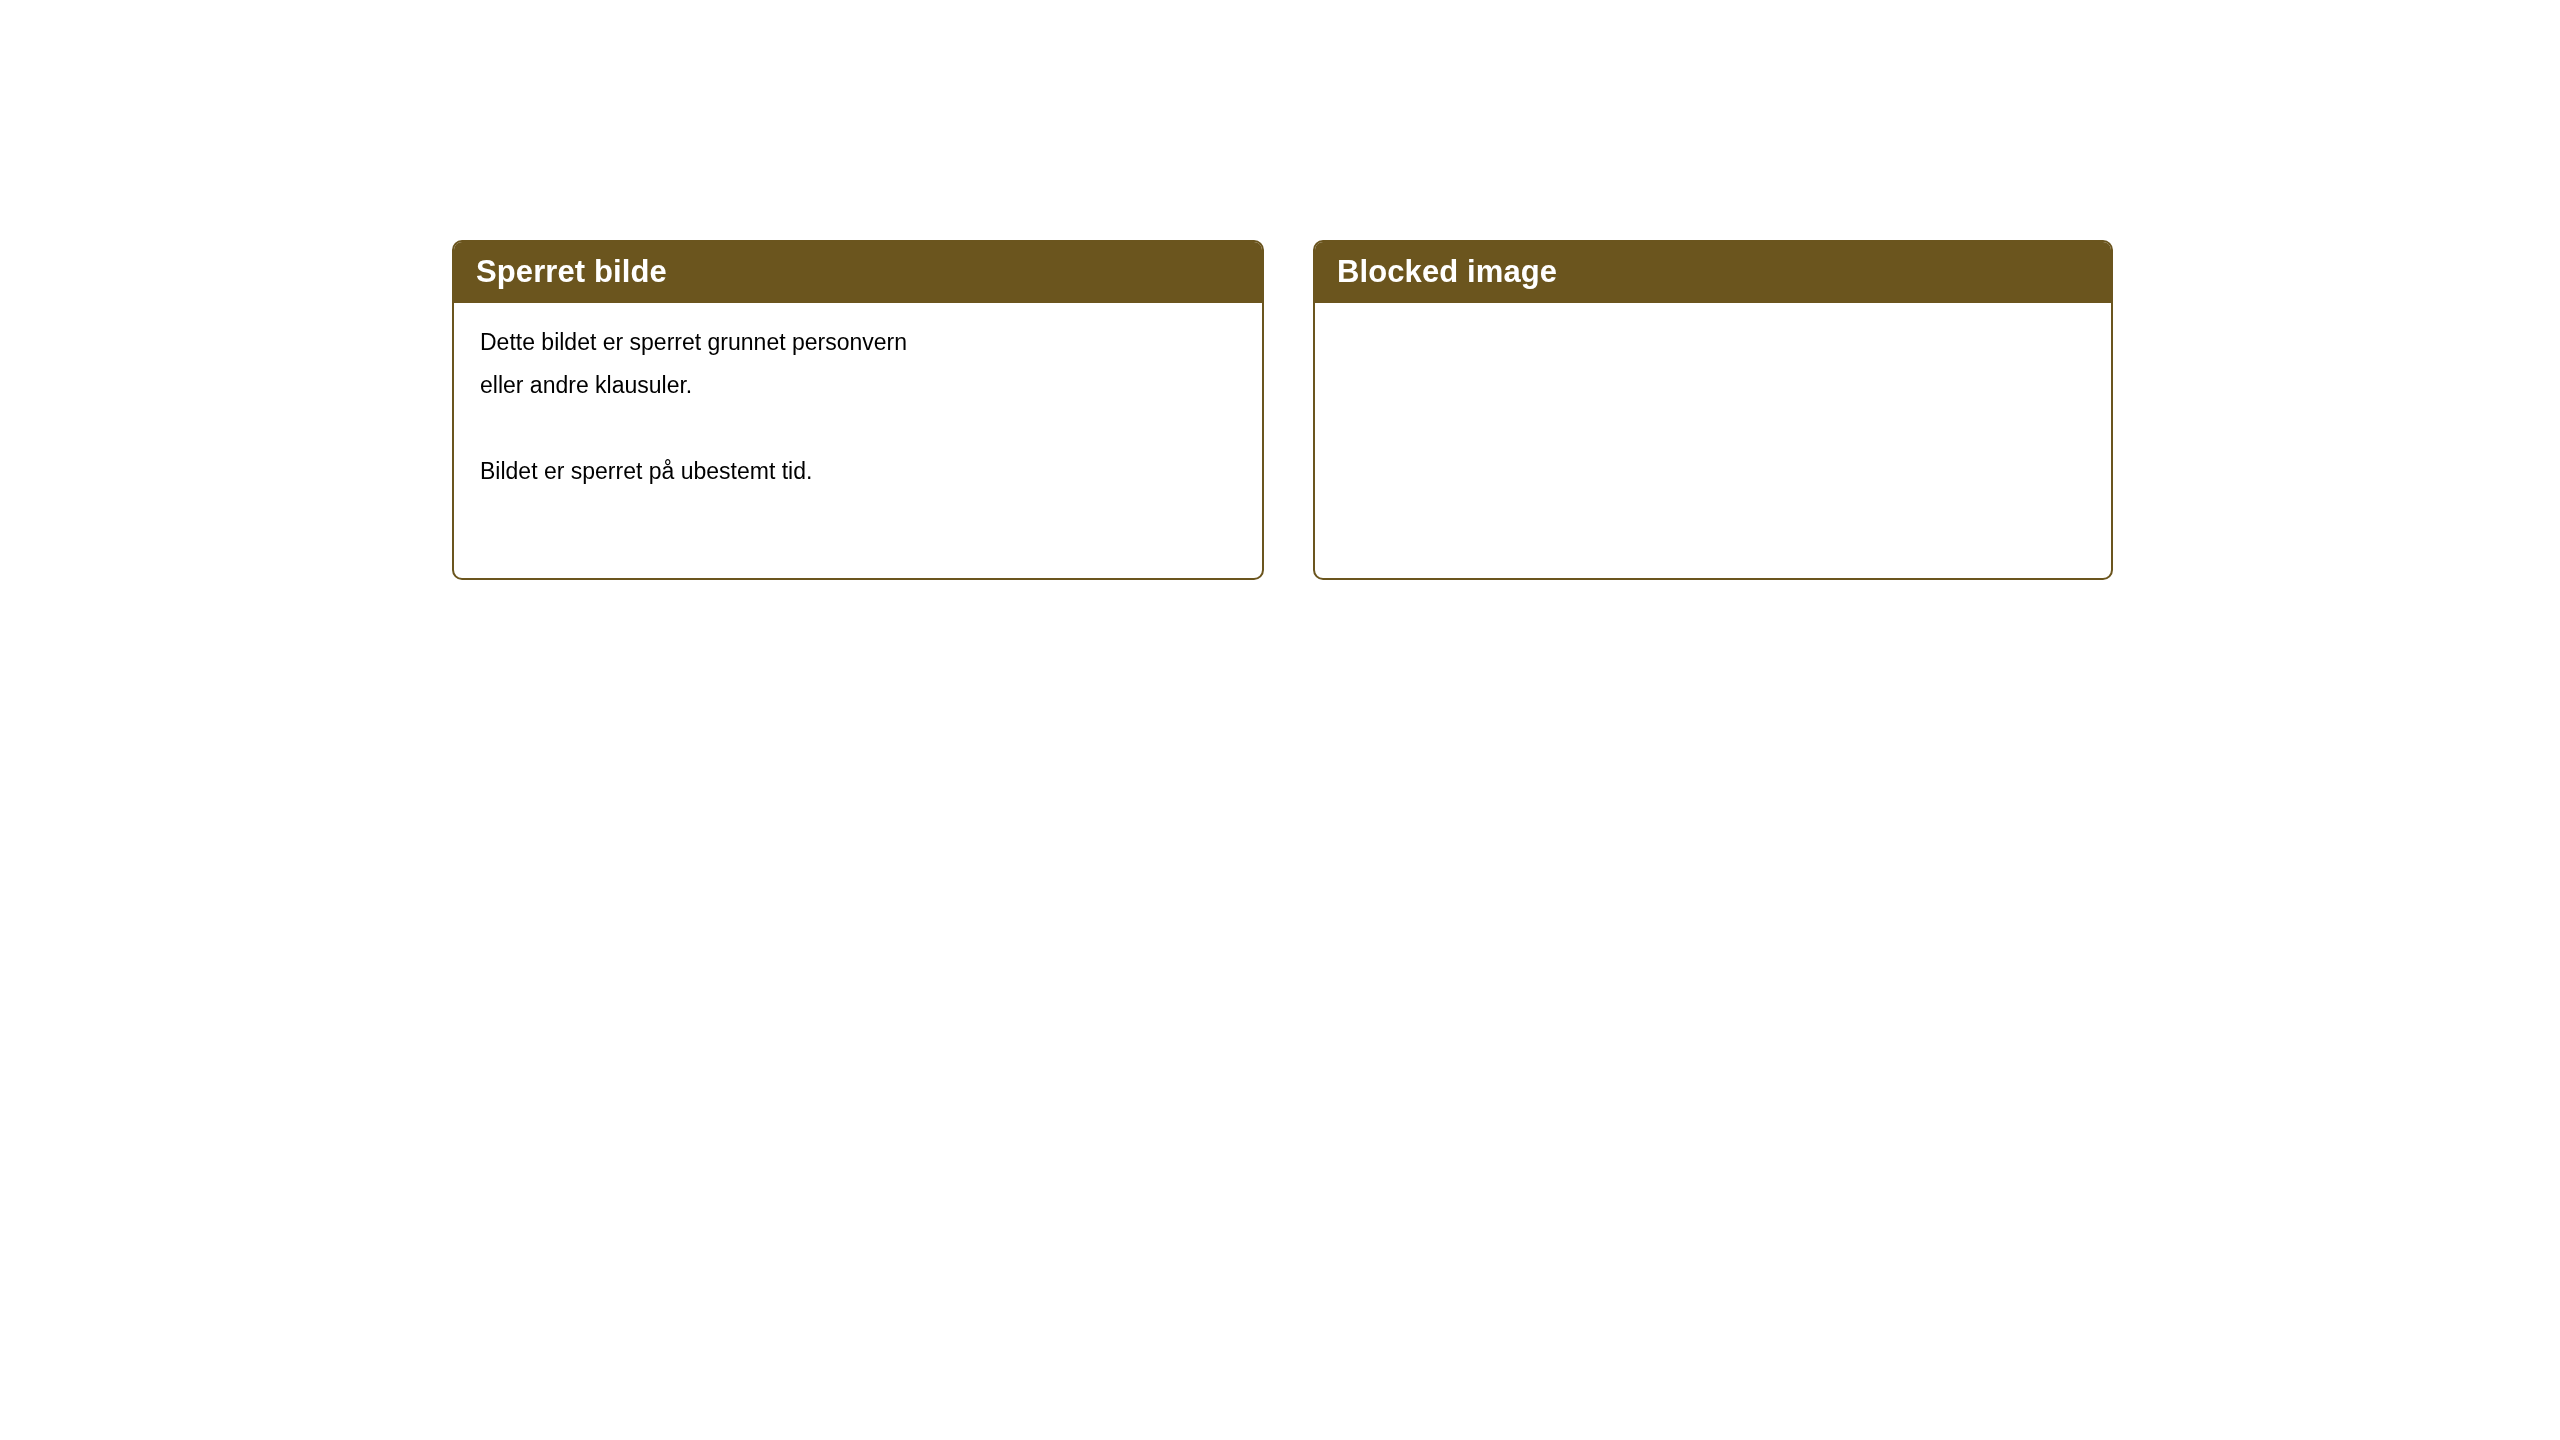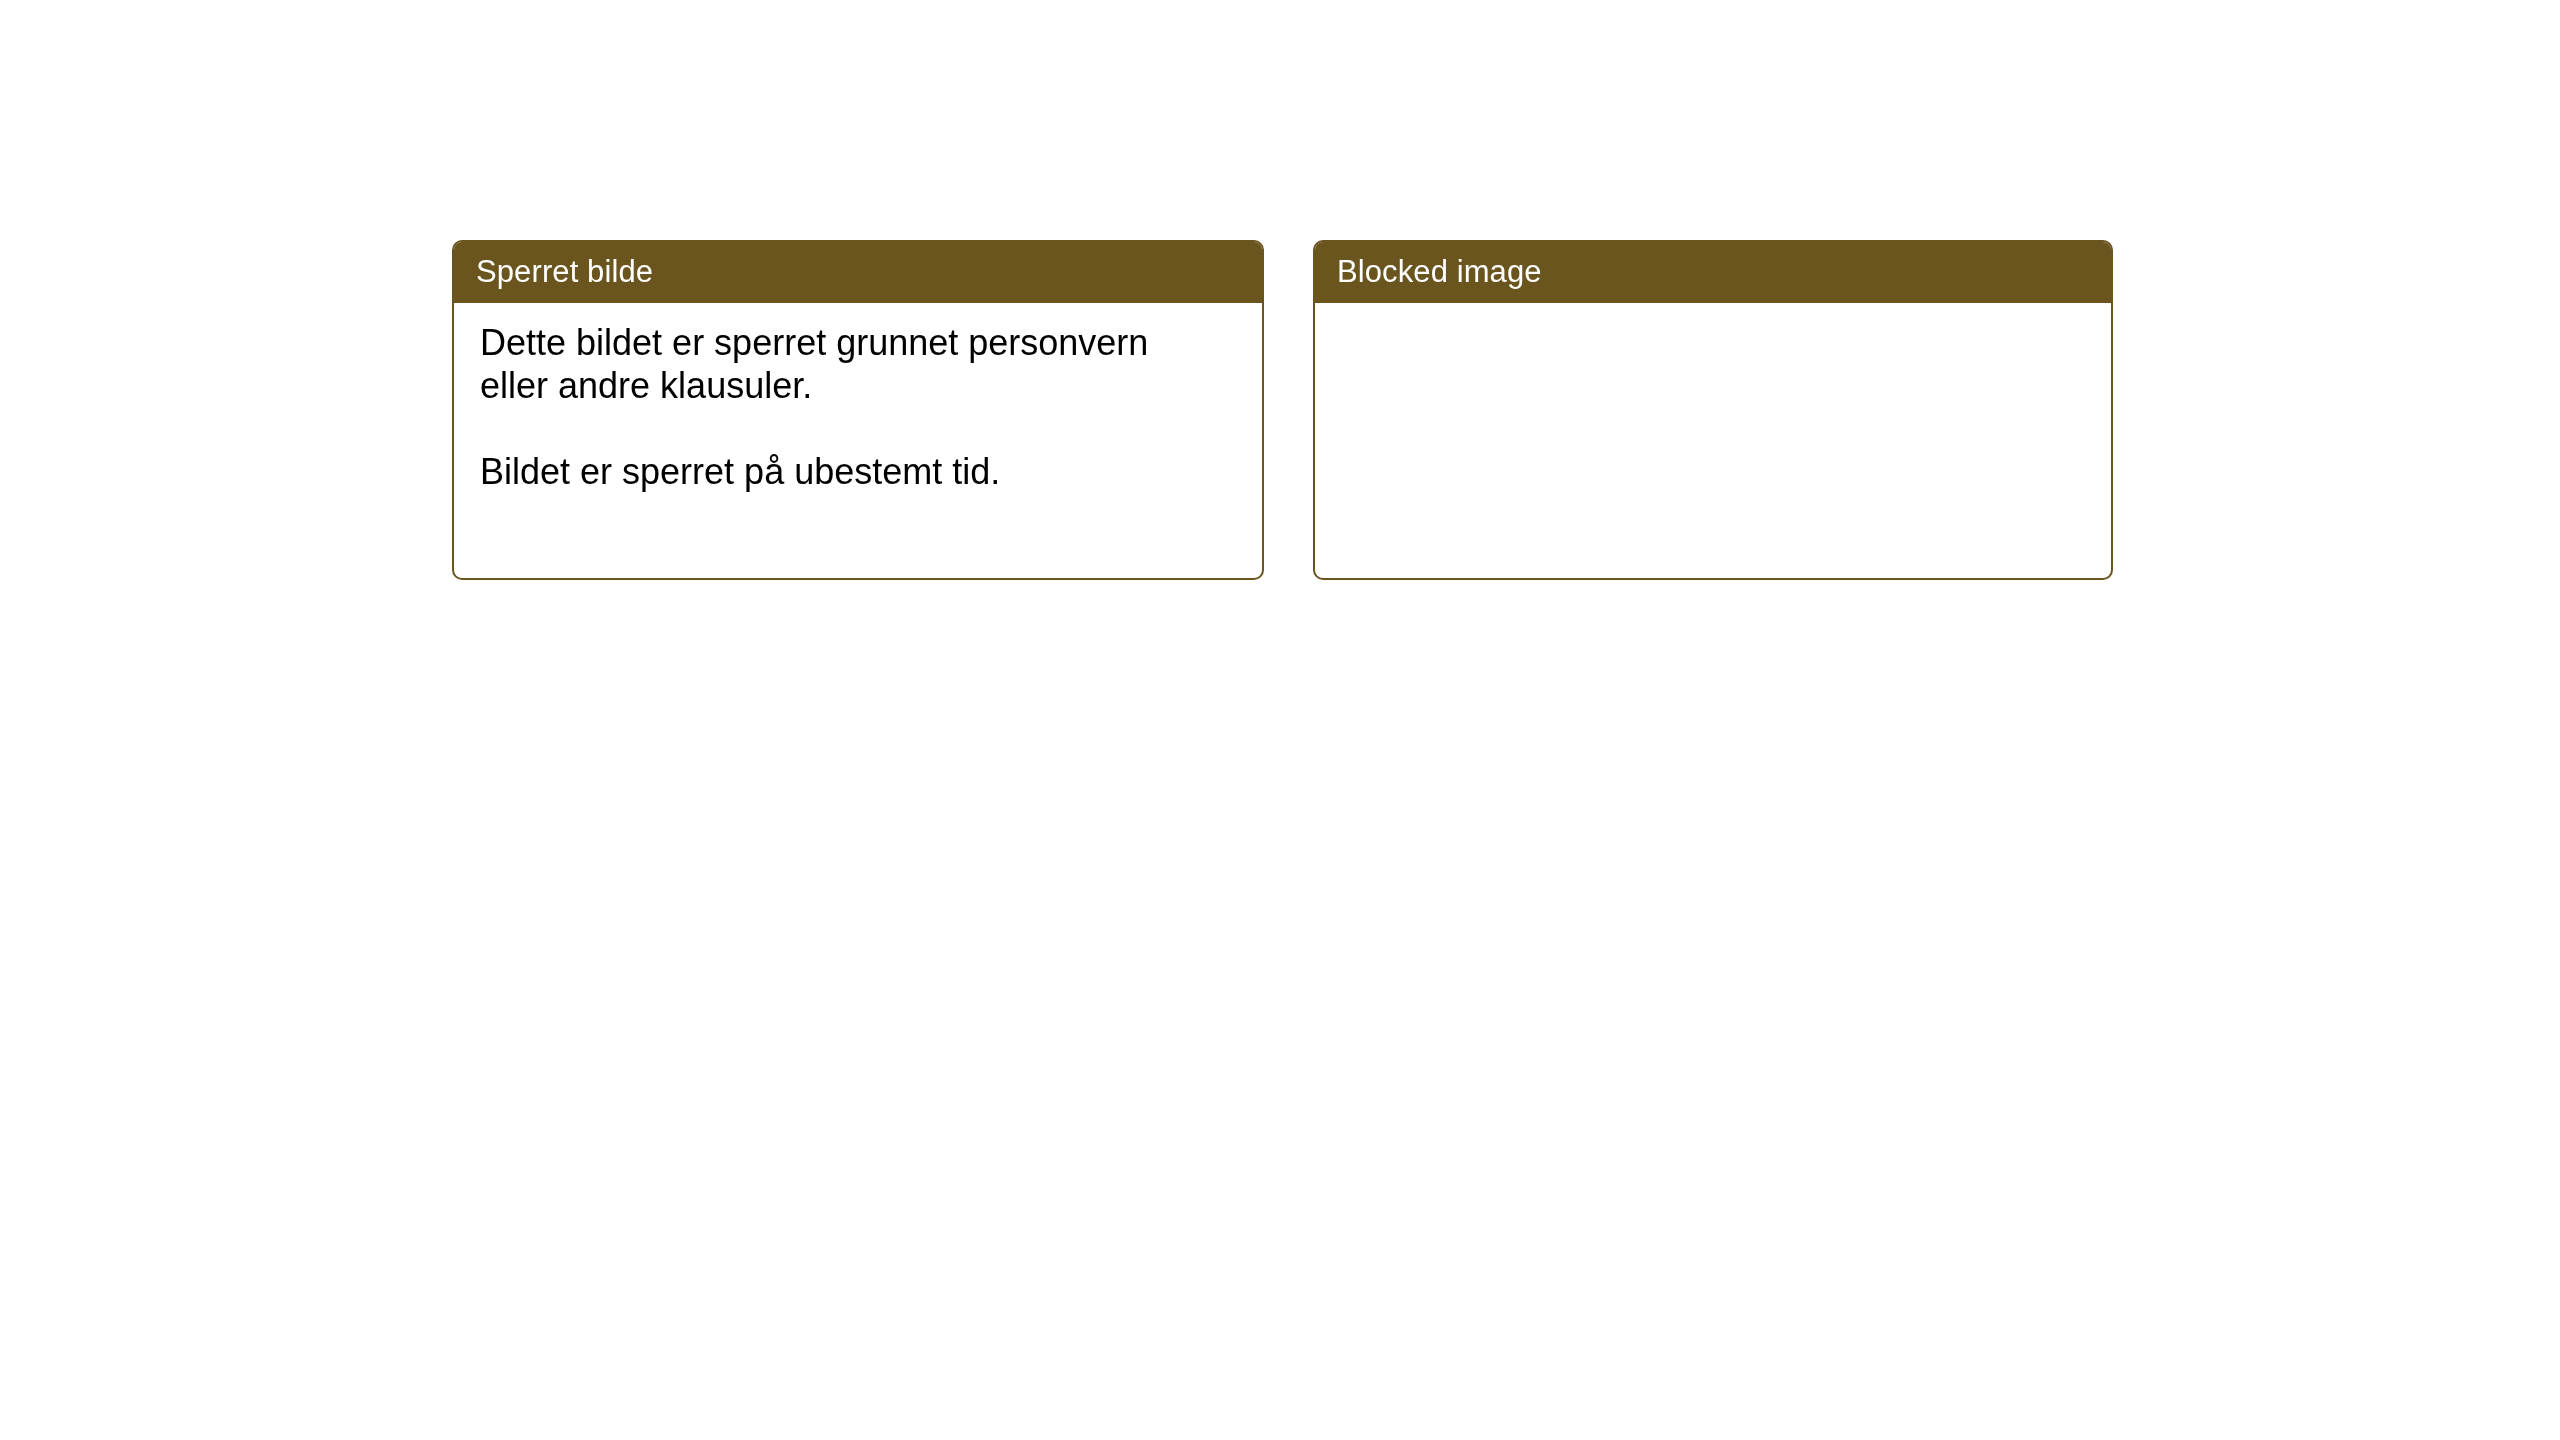--- a/index.html
+++ b/index.html
@@ -55,34 +55,34 @@
     display: flex;
     align-items: center;
     padding: 0 0 0 23px;
     margin: -1px -1px 0 -1px;
   }
 
   .notice-title {
     color: #ffffff;
     font-size: 31px;
     line-height: 36px;
-    font-weight: normal;
+    font-weight: bold;
     letter-spacing: 0.1px;
     white-space: nowrap;
   }
 
   .notice-body {
     box-sizing: border-box;
     padding: 18px 20px 0 26px;
     background: #ffffff;
   }
 
   .notice-paragraph {
     color: #000000;
-    font-size: 36px;
+    font-size: 23px;
     line-height: 43px;
     font-weight: normal;
     margin: 0;
     white-space: pre-line;
   }
 
   .notice-paragraph + .notice-paragraph {
     margin-top: 43px;
   }
 </style>

